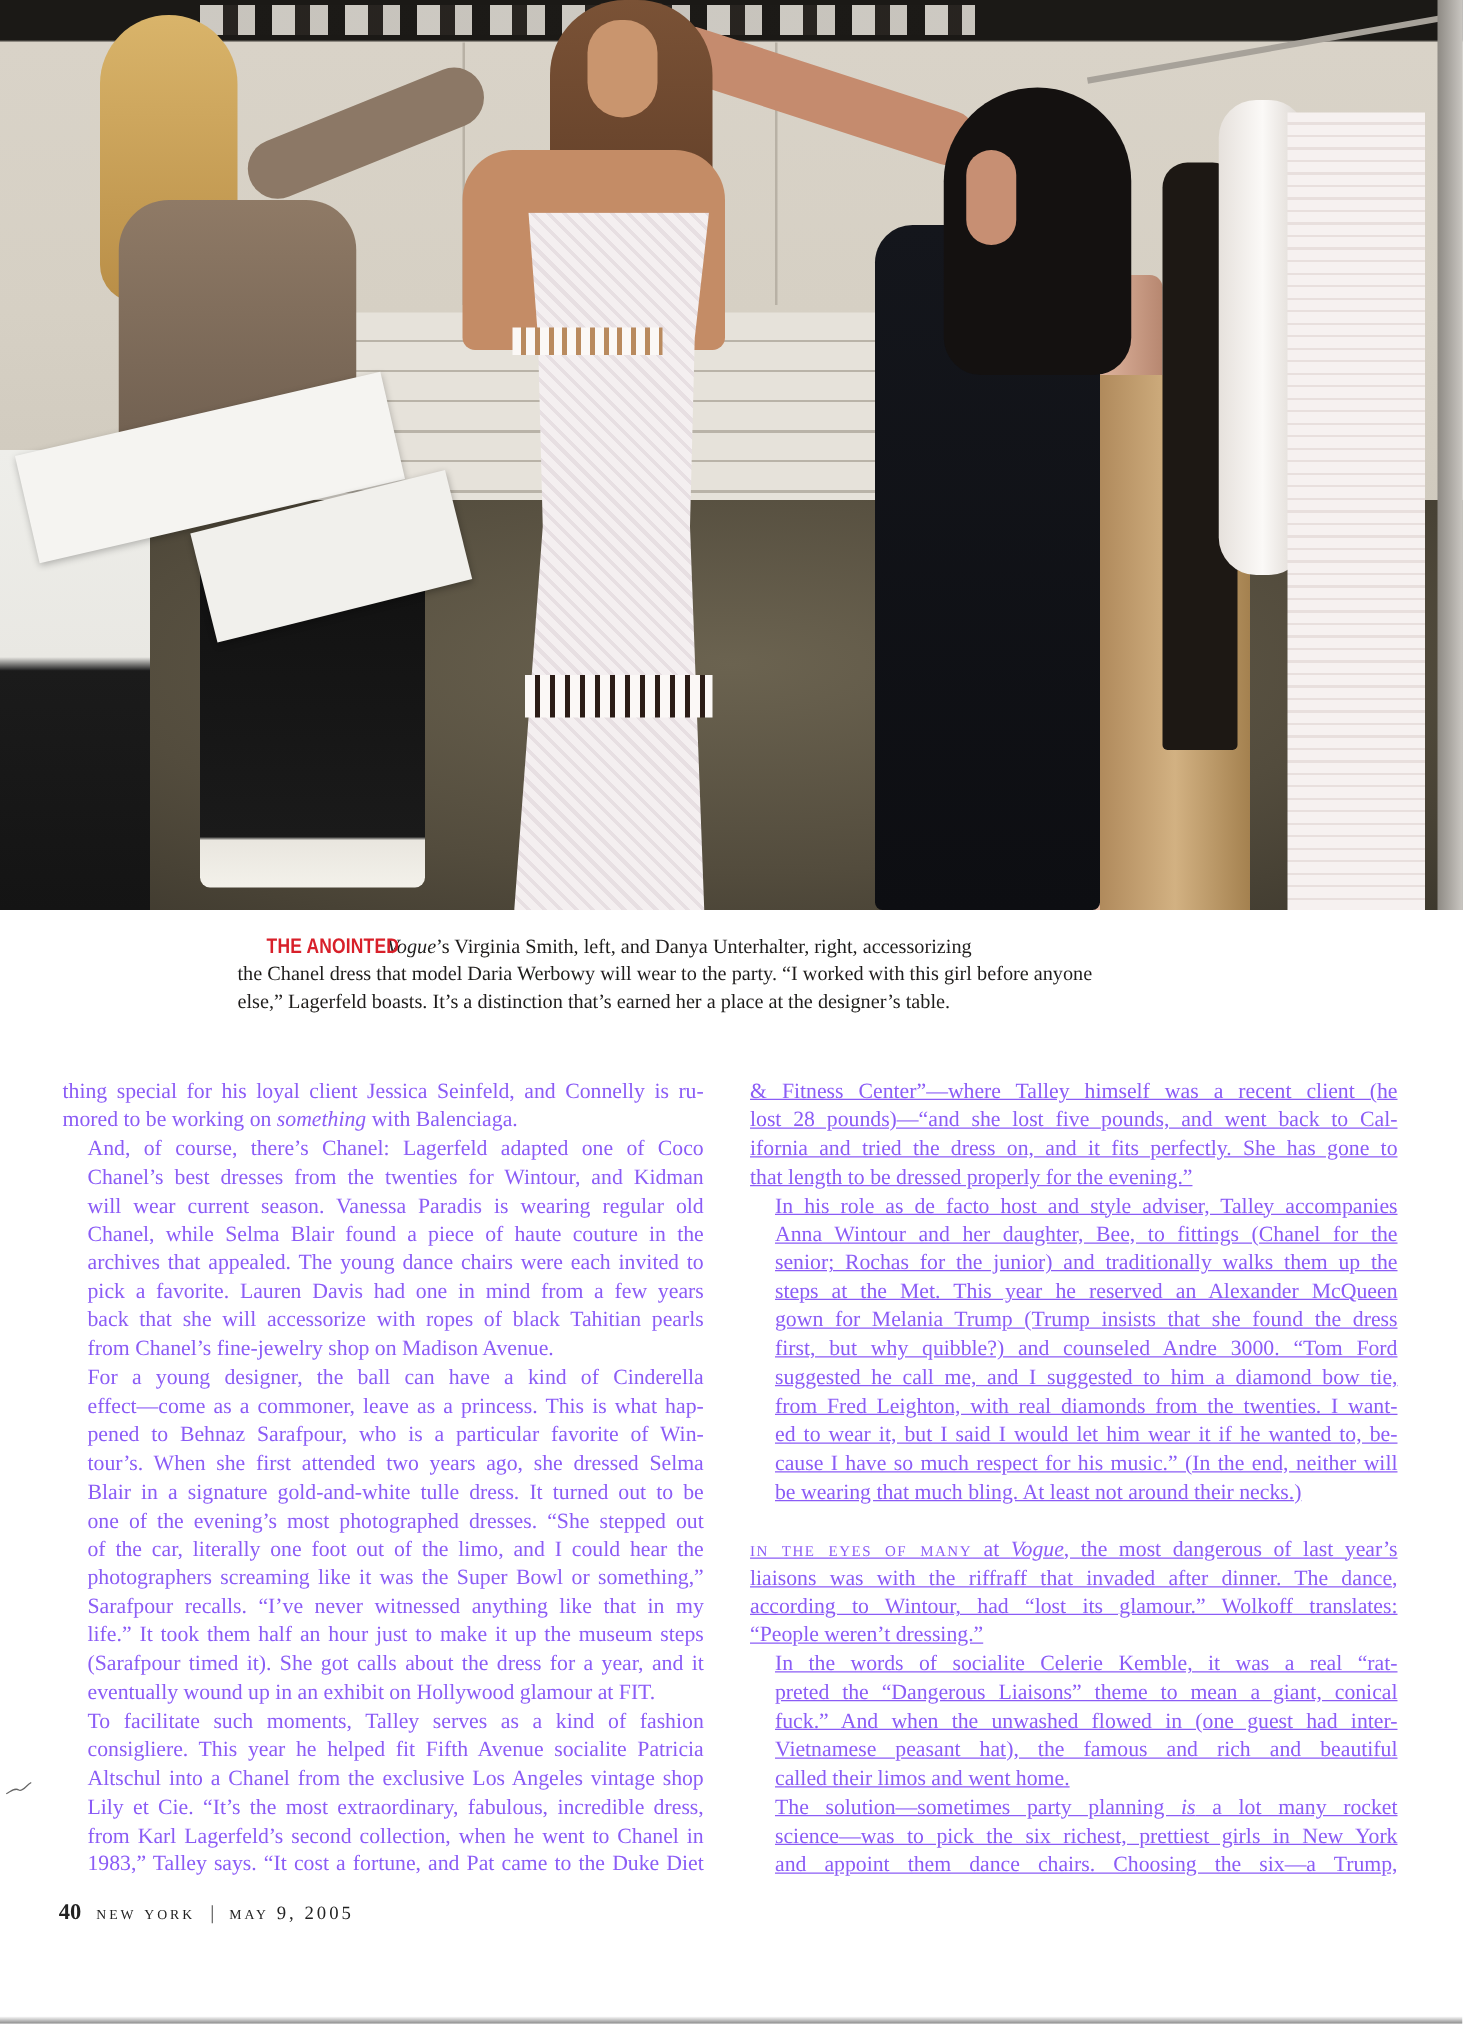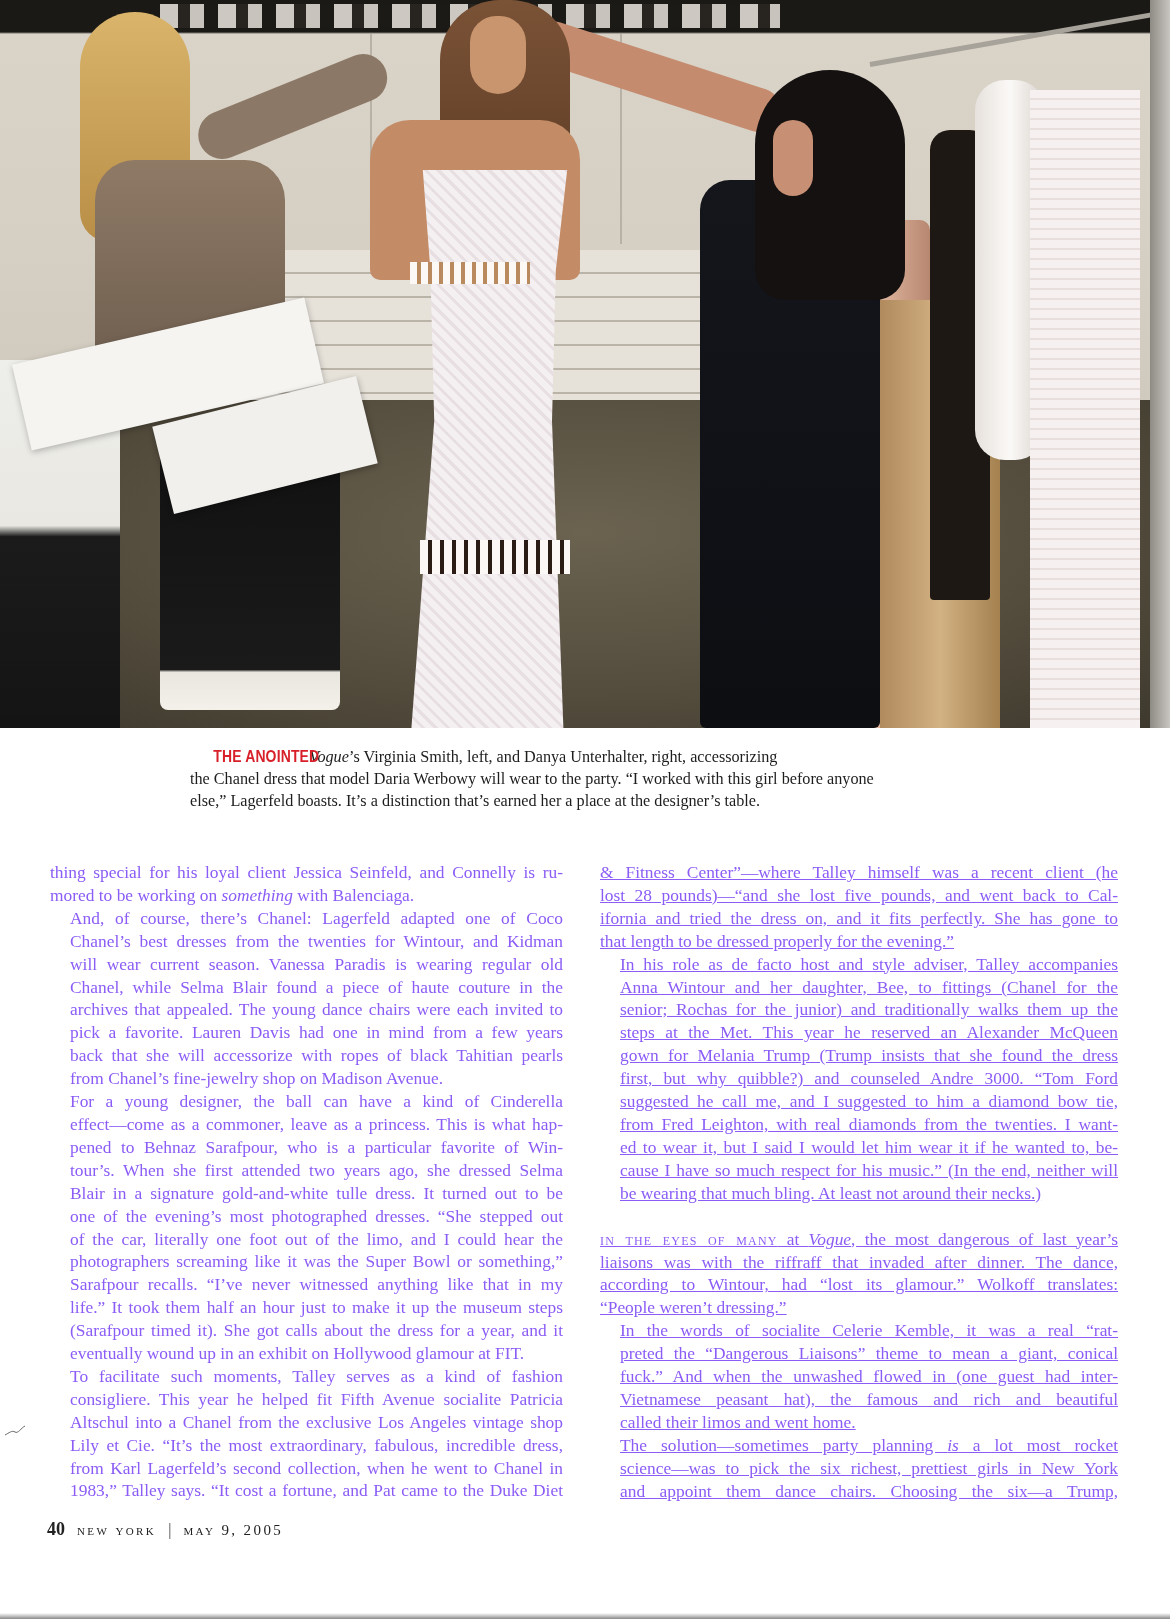--- a/index.html
+++ b/index.html
@@ -235,21 +235,21 @@
     <span class="line last">“People weren’t dressing.”</span>
   </p>
   <p class="indent">
     <span class="line">In the words of socialite Celerie Kemble, it was a real “rat-</span>
     <span class="line">preted the “Dangerous Liaisons” theme to mean a giant, conical</span>
     <span class="line">fuck.” And when the unwashed flowed in (one guest had inter-</span>
     <span class="line">Vietnamese peasant hat), the famous and rich and beautiful</span>
     <span class="line last">called their limos and went home.</span>
   </p>
   <p class="indent">
-    <span class="line"><span>The solution—sometimes party planning </span><em>is</em><span> a lot most rocket</span></span>
+    <span class="line"><span>The solution—sometimes party planning </span><em>is</em><span> a lot many rocket</span></span>
     <span class="line">science—was to pick the six richest, prettiest girls in New York</span>
     <span class="line">and appoint them dance chairs. Choosing the six—a Trump,</span>
   </p>
 </div>
 
 <svg class="margin-mark" viewBox="0 0 22 14">
   <path d="M1 11 C5 9, 8 6, 11 8 S17 4, 21 2" stroke="#666" stroke-width="1" fill="none"></path>
 </svg>
 
 <div class="folio">

